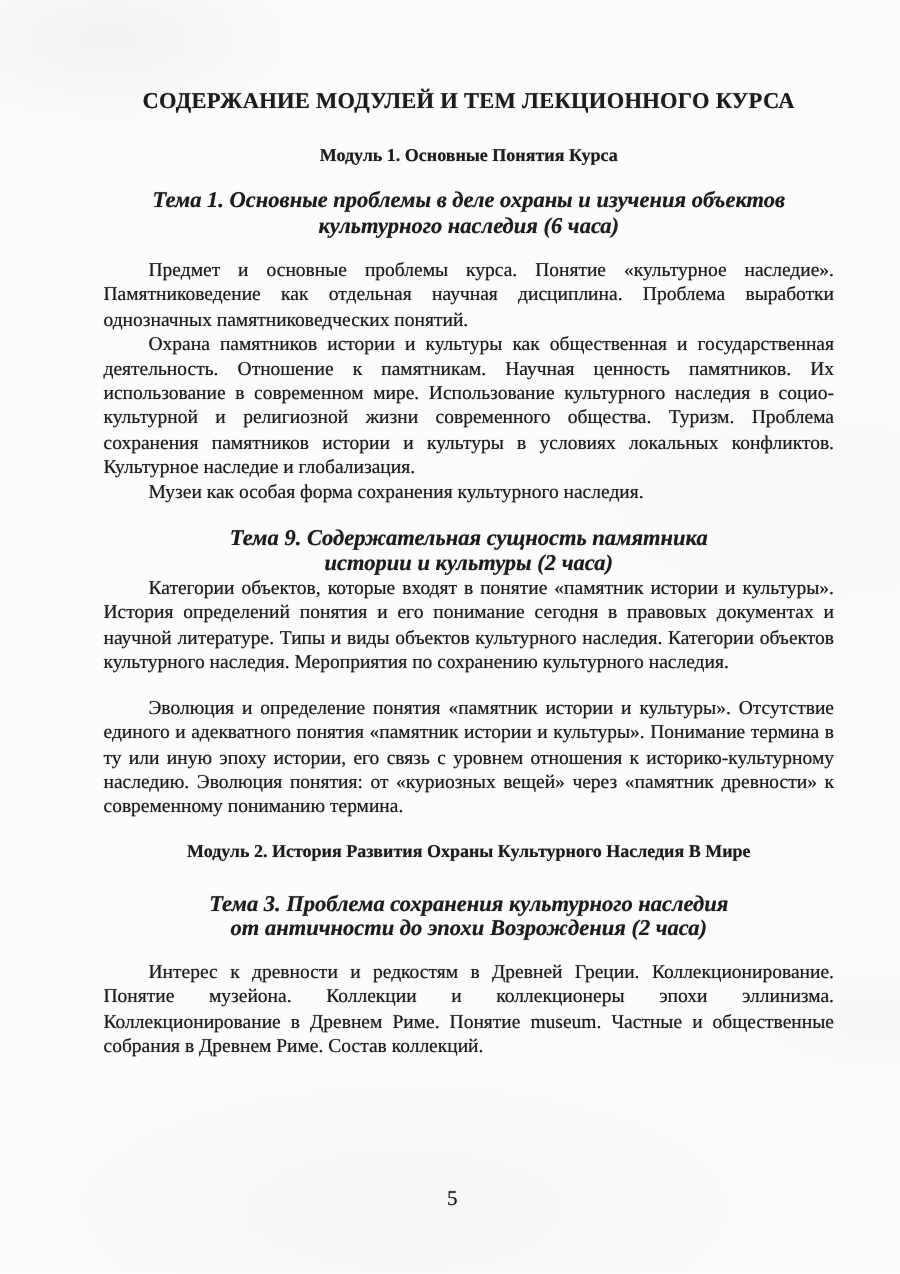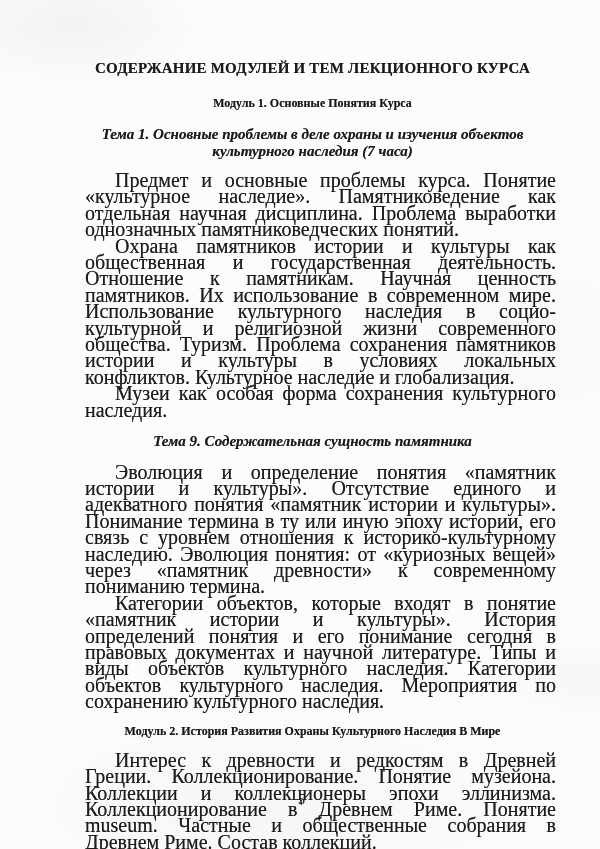--- a/index.html
+++ b/index.html
@@ -58,25 +58,24 @@
     font-weight: bold;
     font-style: italic;
     text-align: center;
   }
   .theme-1 { margin-top: 14px; }
   .theme-2 { margin-top: 15px; }
   .theme-3 { margin-top: 19px; }
   .theme-line { display: block; }
 
   .body-text {
-    font-size: 20px;
+    font-size: 13px;
     line-height: 16.4px;
     text-align: justify;
     text-indent: 30px;
-    margin-left: 16px;
   }
   .para-1 { margin-top: 13px; }
   .para-4 { margin-top: 14px; }
   .para-6 { margin-top: 12px; }
 
   .page-number {
     position: absolute;
     top: 792px;
     left: 58px;
     width: 487px;
@@ -90,38 +89,43 @@
 
 <div class="page">
   <div class="content">
 
     <h1 class="main-title">СОДЕРЖАНИЕ МОДУЛЕЙ И ТЕМ ЛЕКЦИОННОГО КУРСА</h1>
 
     <h2 class="module-heading module-1">Модуль 1. Основные Понятия Курса</h2>
 
     <h3 class="theme-heading theme-1">
       <span class="theme-line">Тема 1. Основные проблемы в деле охраны и изучения объектов</span>
-      <span class="theme-line">культурного наследия (7 часа)</span>
+      <span class="theme-line">культурного наследия (6 часа)</span>
     </h3>
 
     <p class="body-text para-1">Предмет и основные проблемы курса. Понятие «культурное наследие». Памятниковедение как отдельная научная дисциплина. Проблема выработки однозначных памятниковедческих понятий.</p>
 
     <p class="body-text para-2">Охрана памятников истории и культуры как общественная и государственная деятельность. Отношение к памятникам. Научная ценность памятников. Их использование в современном мире. Использование культурного наследия в социо-культурной и религиозной жизни современного общества. Туризм. Проблема сохранения памятников истории и культуры в условиях локальных конфликтов. Культурное наследие и глобализация.</p>
 
     <p class="body-text para-3">Музеи как особая форма сохранения культурного наследия.</p>
 
     <h3 class="theme-heading theme-2">
       <span class="theme-line">Тема 9. Содержательная сущность памятника</span>
+      <span class="theme-line">истории и культуры (2 часа)</span>
     </h3>
+
+    <p class="body-text para-5">Категории объектов, которые входят в понятие «памятник истории и культуры». История определений понятия и его понимание сегодня в правовых документах и научной литературе. Типы и виды объектов культурного наследия. Категории объектов культурного наследия. Мероприятия по сохранению культурного наследия.</p>
 
     <p class="body-text para-4">Эволюция и определение понятия «памятник истории и культуры». Отсутствие единого и адекватного понятия «памятник истории и культуры». Понимание термина в ту или иную эпоху истории, его связь с уровнем отношения к историко-культурному наследию. Эволюция понятия: от «куриозных вещей» через «памятник древности» к современному пониманию термина.</p>
 
-    <p class="body-text para-5">Категории объектов, которые входят в понятие «памятник истории и культуры». История определений понятия и его понимание сегодня в правовых документах и научной литературе. Типы и виды объектов культурного наследия. Категории объектов культурного наследия. Мероприятия по сохранению культурного наследия.</p>
-
     <h2 class="module-heading module-2">Модуль 2. История Развития Охраны Культурного Наследия В Мире</h2>
 
+    <h3 class="theme-heading theme-3">
+      <span class="theme-line">Тема 3. Проблема сохранения культурного наследия</span>
+      <span class="theme-line">от античности до эпохи Возрождения (2 часа)</span>
+    </h3>
 
     <p class="body-text para-6">Интерес к древности и редкостям в Древней Греции. Коллекционирование. Понятие музейона. Коллекции и коллекционеры эпохи эллинизма. Коллекционирование в Древнем Риме. Понятие museum. Частные и общественные собрания в Древнем Риме. Состав коллекций.</p>
 
   </div>
 
   <div class="page-number">5</div>
 </div>
 
 </body></html>

